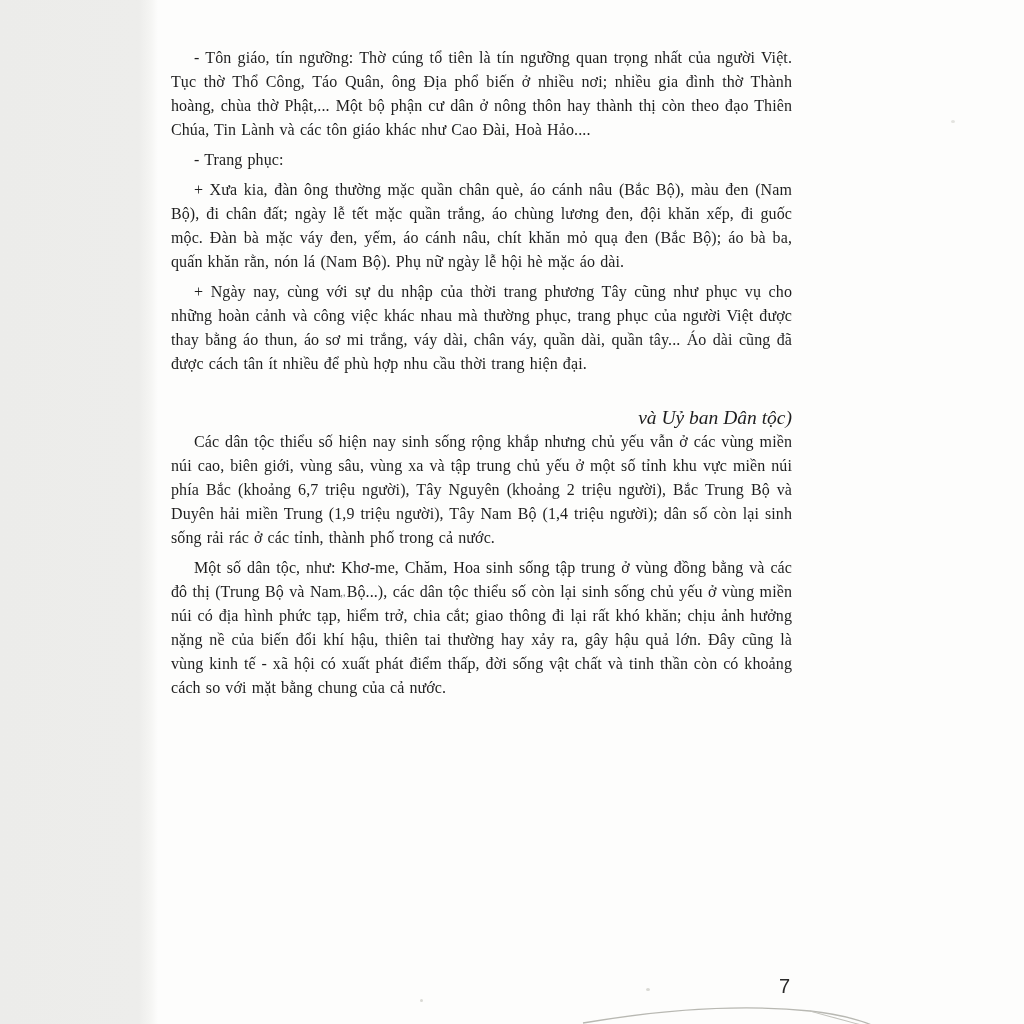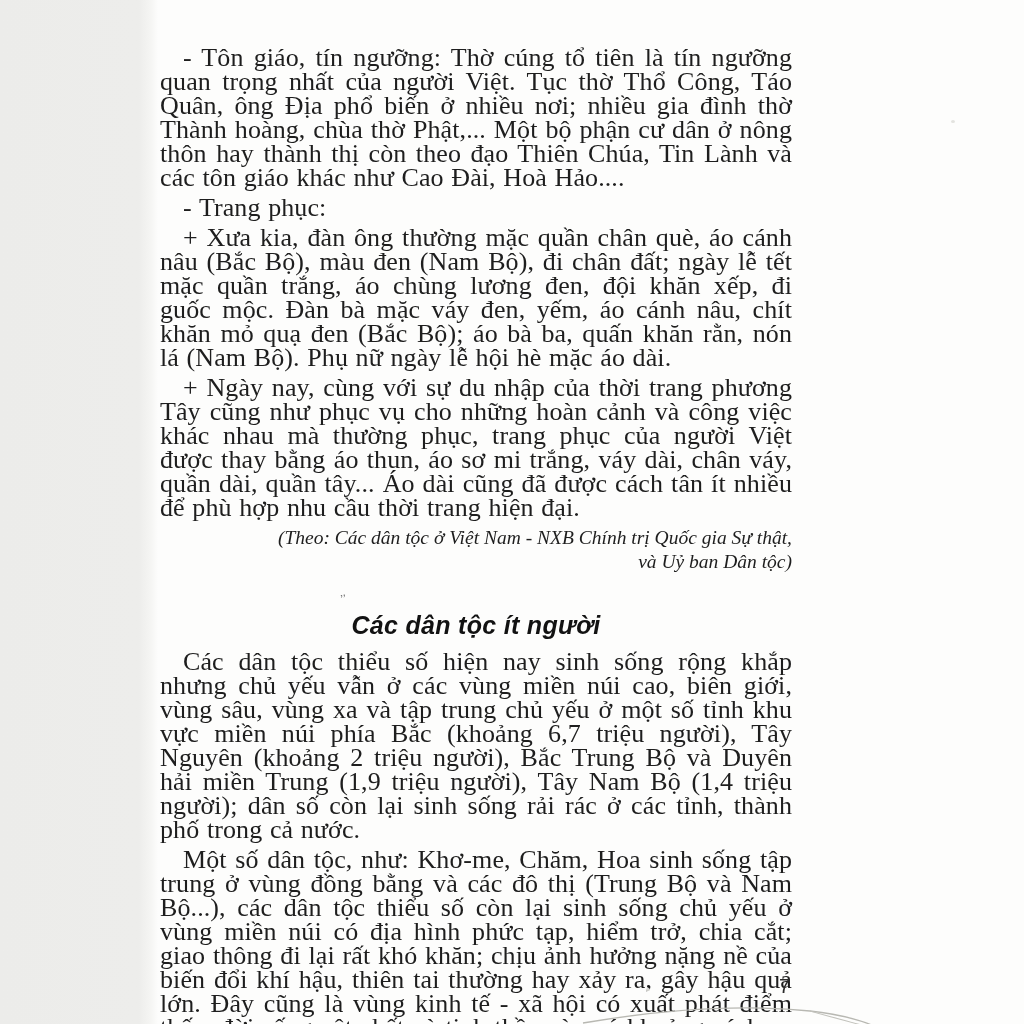--- a/index.html
+++ b/index.html
@@ -20,22 +20,22 @@
     width: 158px; height: 1024px;
     background: linear-gradient(to right, #ececea 0%, #ededeb 88%, #f6f6f4 96%, #fdfdfc 100%);
   }
   .content {
     position: absolute;
     left: 160px; top: 46px;
     width: 632px;
     color: #1e1e1e;
   }
   p.body {
-    margin: 0 0 6px 0;
-    font-size: 26px;
+    margin: 0 0 6px 11px;
+    font-size: 16px;
     line-height: 24px;
     text-align: justify;
     text-indent: 23px;
     letter-spacing: 0.1px;
     word-spacing: 1px;
   }
   p.attribution {
     margin: 0 0 0 0;
     font-size: 19.5px;
     line-height: 24px;
@@ -87,25 +87,24 @@
 
   <div class="left-shade"></div>
 
   <div class="content">
     <p class="body">- Tôn giáo, tín ngưỡng: Thờ cúng tổ tiên là tín ngưỡng quan trọng nhất của người Việt. Tục thờ Thổ Công, Táo Quân, ông Địa phổ biến ở nhiều nơi; nhiều gia đình thờ Thành hoàng, chùa thờ Phật,... Một bộ phận cư dân ở nông thôn hay thành thị còn theo đạo Thiên Chúa, Tin Lành và các tôn giáo khác như Cao Đài, Hoà Hảo....</p>
     <p class="body">- Trang phục:</p>
     <p class="body">+ Xưa kia, đàn ông thường mặc quần chân què, áo cánh nâu (Bắc Bộ), màu đen (Nam Bộ), đi chân đất; ngày lễ tết mặc quần trắng, áo chùng lương đen, đội khăn xếp, đi guốc mộc. Đàn bà mặc váy đen, yếm, áo cánh nâu, chít khăn mỏ quạ đen (Bắc Bộ); áo bà ba, quấn khăn rằn, nón lá (Nam Bộ). Phụ nữ ngày lễ hội hè mặc áo dài.</p>
     <p class="body">+ Ngày nay, cùng với sự du nhập của thời trang phương Tây cũng như phục vụ cho những hoàn cảnh và công việc khác nhau mà thường phục, trang phục của người Việt được thay bằng áo thun, áo sơ mi trắng, váy dài, chân váy, quần dài, quần tây... Áo dài cũng đã được cách tân ít nhiều để phù hợp nhu cầu thời trang hiện đại.</p>
 
     <p class="attribution">
-      <span>(Theo: Các dân tộc ở Việt Nam - NXB Chính trị Quốc gia Sự thật,</span><br>
+      <br>
       <span>và Uỷ ban Dân tộc)</span>
     </p>
 
-    <h1 class="section-heading">Các dân tộc ít người</h1>
 
     <p class="body">Các dân tộc thiểu số hiện nay sinh sống rộng khắp nhưng chủ yếu vẫn ở các vùng miền núi cao, biên giới, vùng sâu, vùng xa và tập trung chủ yếu ở một số tỉnh khu vực miền núi phía Bắc (khoảng 6,7 triệu người), Tây Nguyên (khoảng 2 triệu người), Bắc Trung Bộ và Duyên hải miền Trung (1,9 triệu người), Tây Nam Bộ (1,4 triệu người); dân số còn lại sinh sống rải rác ở các tỉnh, thành phố trong cả nước.</p>
     <p class="body">Một số dân tộc, như: Khơ-me, Chăm, Hoa sinh sống tập trung ở vùng đồng bằng và các đô thị (Trung Bộ và Nam Bộ...), các dân tộc thiểu số còn lại sinh sống chủ yếu ở vùng miền núi có địa hình phức tạp, hiểm trở, chia cắt; giao thông đi lại rất khó khăn; chịu ảnh hưởng nặng nề của biến đổi khí hậu, thiên tai thường hay xảy ra, gây hậu quả lớn. Đây cũng là vùng kinh tế - xã hội có xuất phát điểm thấp, đời sống vật chất và tinh thần còn có khoảng cách so với mặt bằng chung của cả nước.</p>
   </div>
 
   <span class="artifact-mark">’’</span>
 
   <div class="page-number">7</div>
 
   <span class="speck s1"></span>

